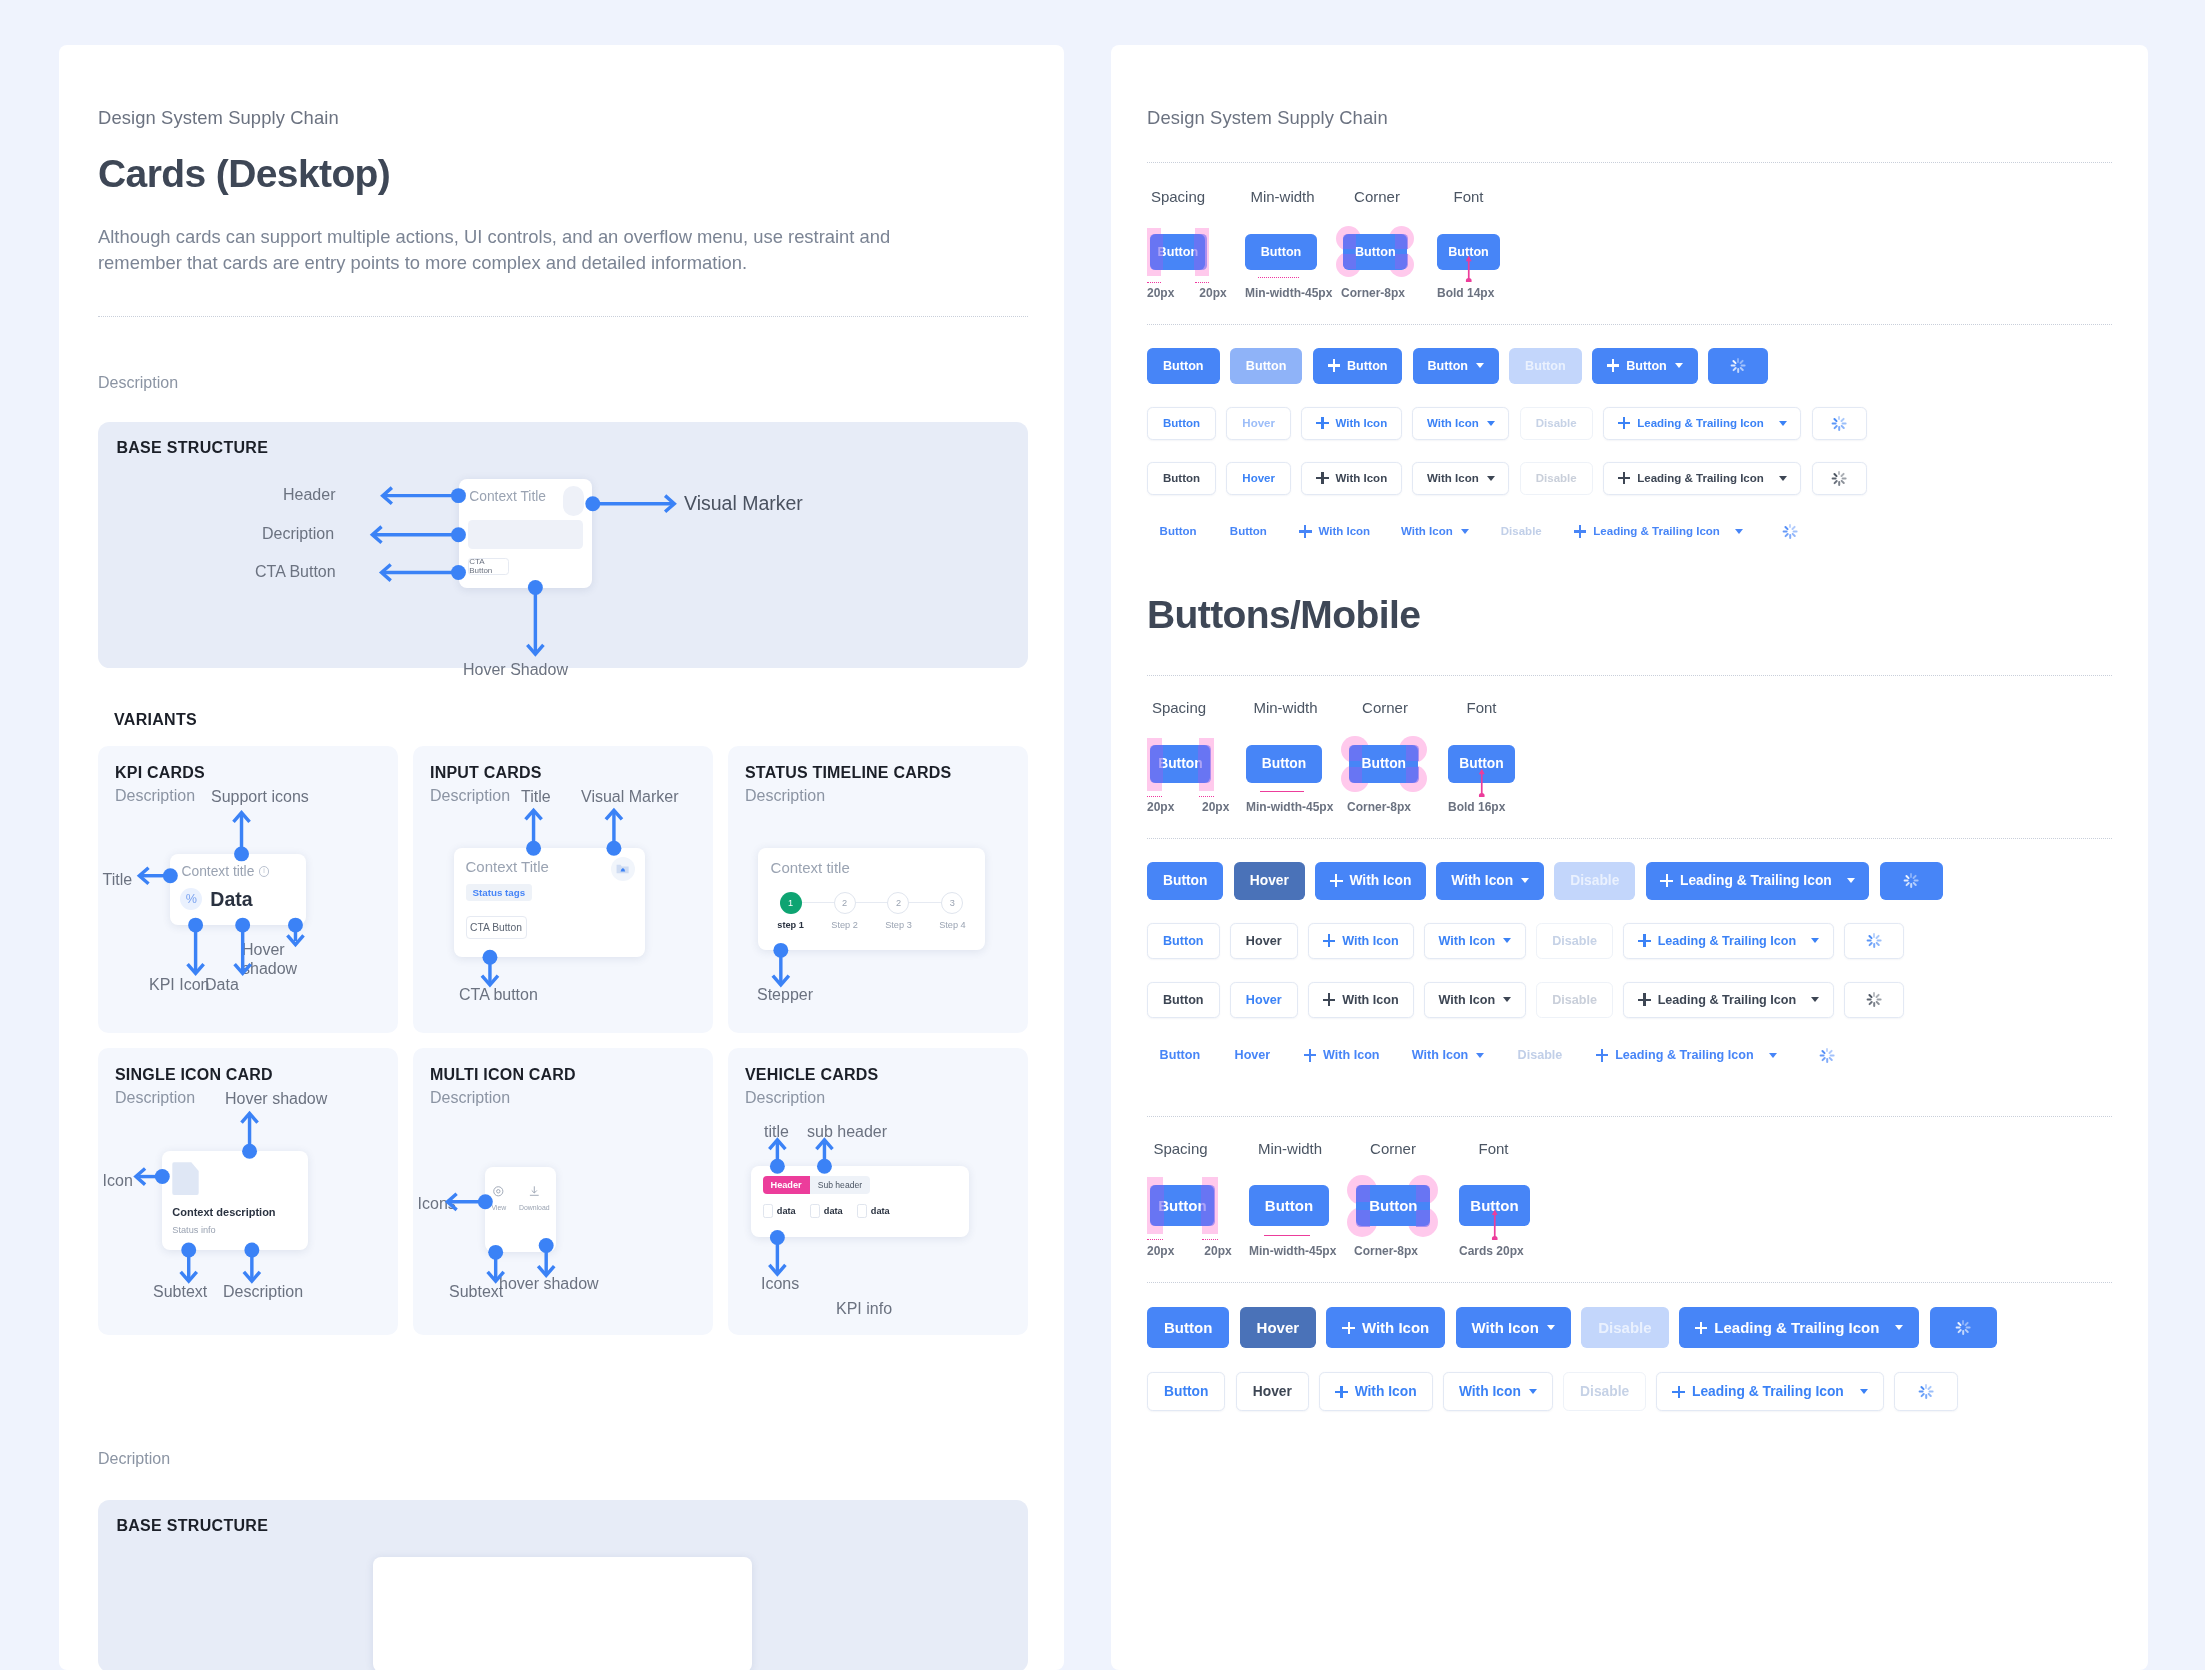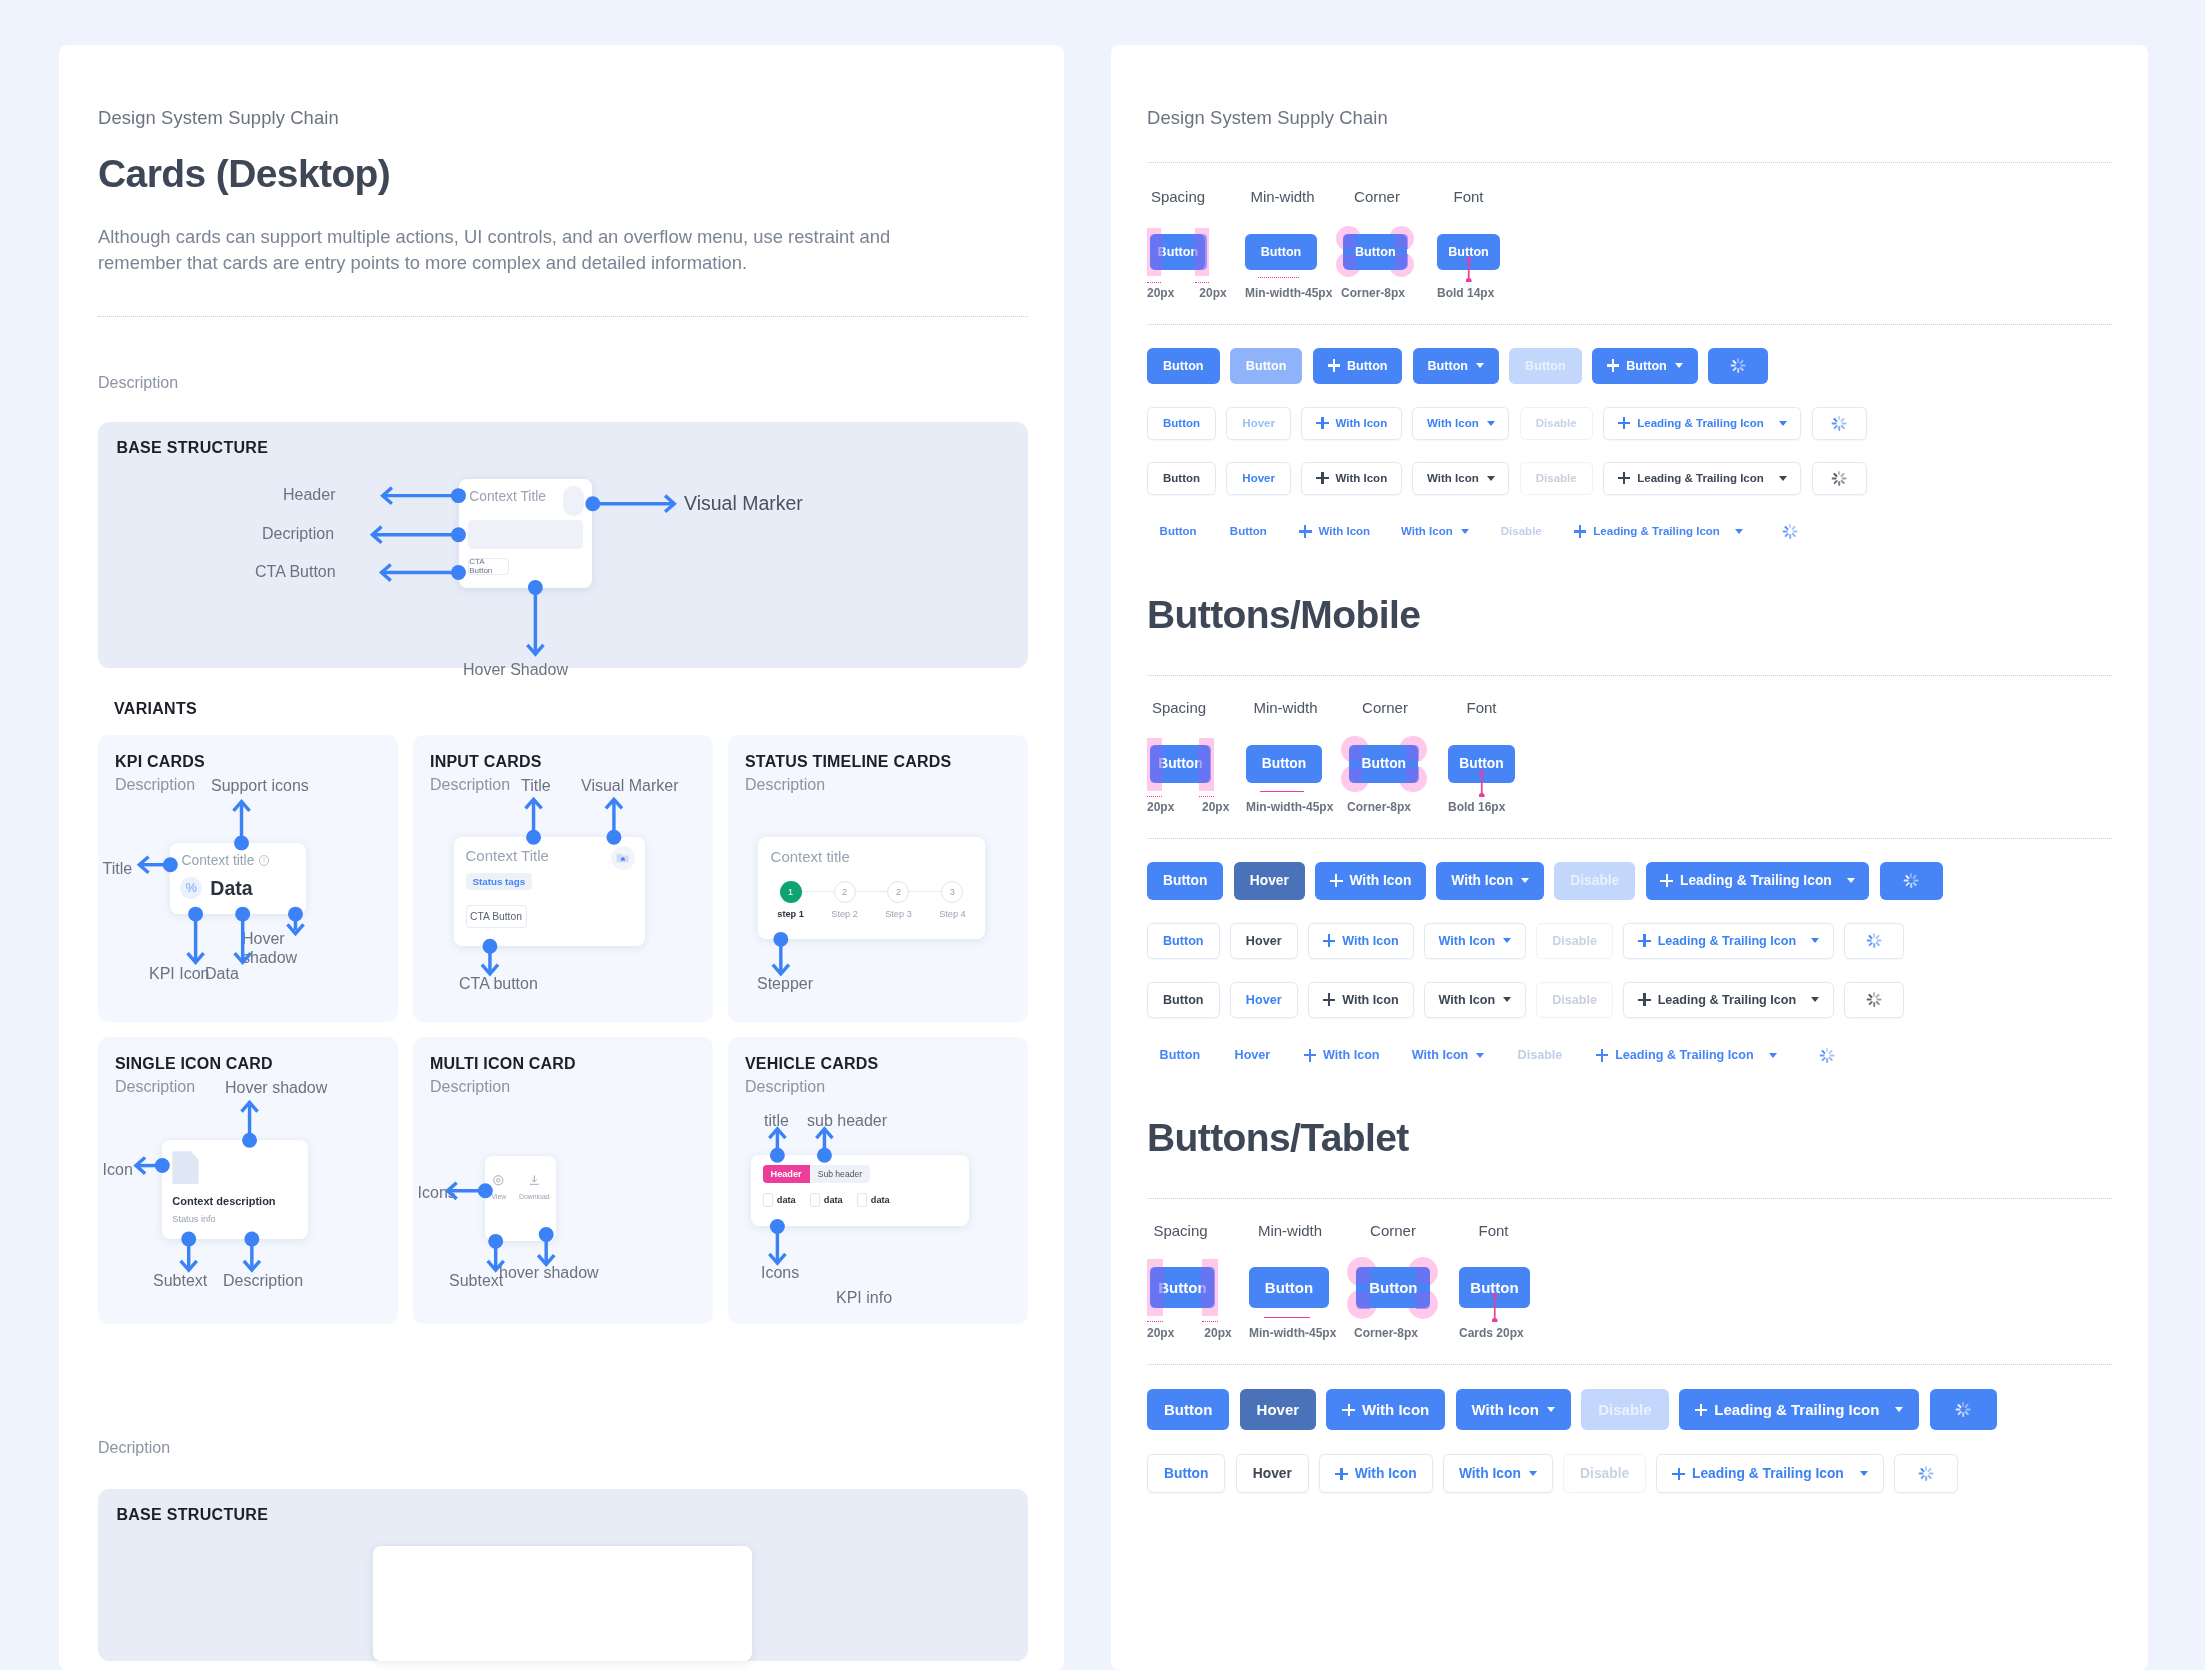--- a/index.html
+++ b/index.html
@@ -135,21 +135,21 @@
         </svg>
 
         <div class="note" style="left:185px; top:64px">Header</div>
         <div class="note" style="left:164px; top:103px">Decription</div>
         <div class="note" style="left:157px; top:141px">CTA Button</div>
         <div class="note" style="left:586px; top:70px; font-size:19.5px; color:#4a5260">Visual Marker</div>
         <div class="note" style="left:365px; top:239px">Hover Shadow</div>
       </div>
     </div>
 
-    <div class="pad-l" style="margin-top:32px">
+    <div class="pad-l" style="margin-top:43px">
       <div class="sec-label" style="padding-left:16px">VARIANTS</div>
     </div>
 
     <div class="pad-l" style="margin-top:17px">
       <div class="variant-grid">
 
         <div class="variant">
           <div class="v-title">KPI CARDS</div>
           <div class="v-desc">Description</div>
           <div class="note" style="left:113px; top:42px">Support icons</div>
@@ -778,21 +778,20 @@
               <i style="transform: rotate(180deg); opacity: 0.68;"></i>
               <i style="transform: rotate(225deg); opacity: 0.76;"></i>
               <i style="transform: rotate(270deg); opacity: 0.84;"></i>
               <i style="transform: rotate(315deg); opacity: 0.92;"></i>
             </span>
           </div>
       </div>
     </div>
 
     <div class="pad-r" style="margin-top:46px">
-      <div class="h1">Buttons/Tablet</div>
       <div class="rule" style="margin-top:38px"></div>
 
       <div class="spec-row" style="margin-top:23px">
         <div class="spec-col" style="width:102px">
           <div class="spec-head" style="text-align:center;width:67px">Spacing</div>
           <div style="position:relative;width:87px;height:52px">
             <div class="sp-pink" style="left:0;top:-5.7px;width:16px;height:57px"></div>
             <div class="sp-pink" style="left:55px;top:-5.7px;width:16px;height:57px"></div>
             <div class="btn btn-primary" style="position:absolute;left:3.4px;top:2.3px;width:64px;height:41px;font-size:15px">Button</div>
             <div class="sp-purple" style="left:3.4px;top:2.3px;width:13.8px;height:41px;border-radius:4.6px 0 0 4.6px"></div>

